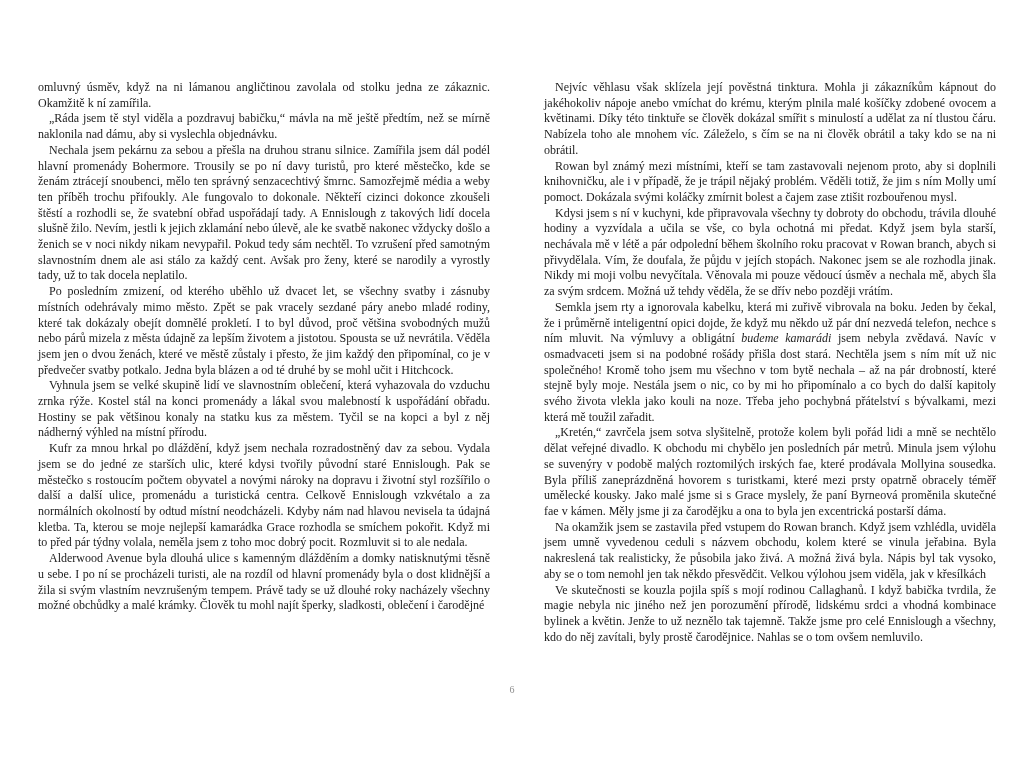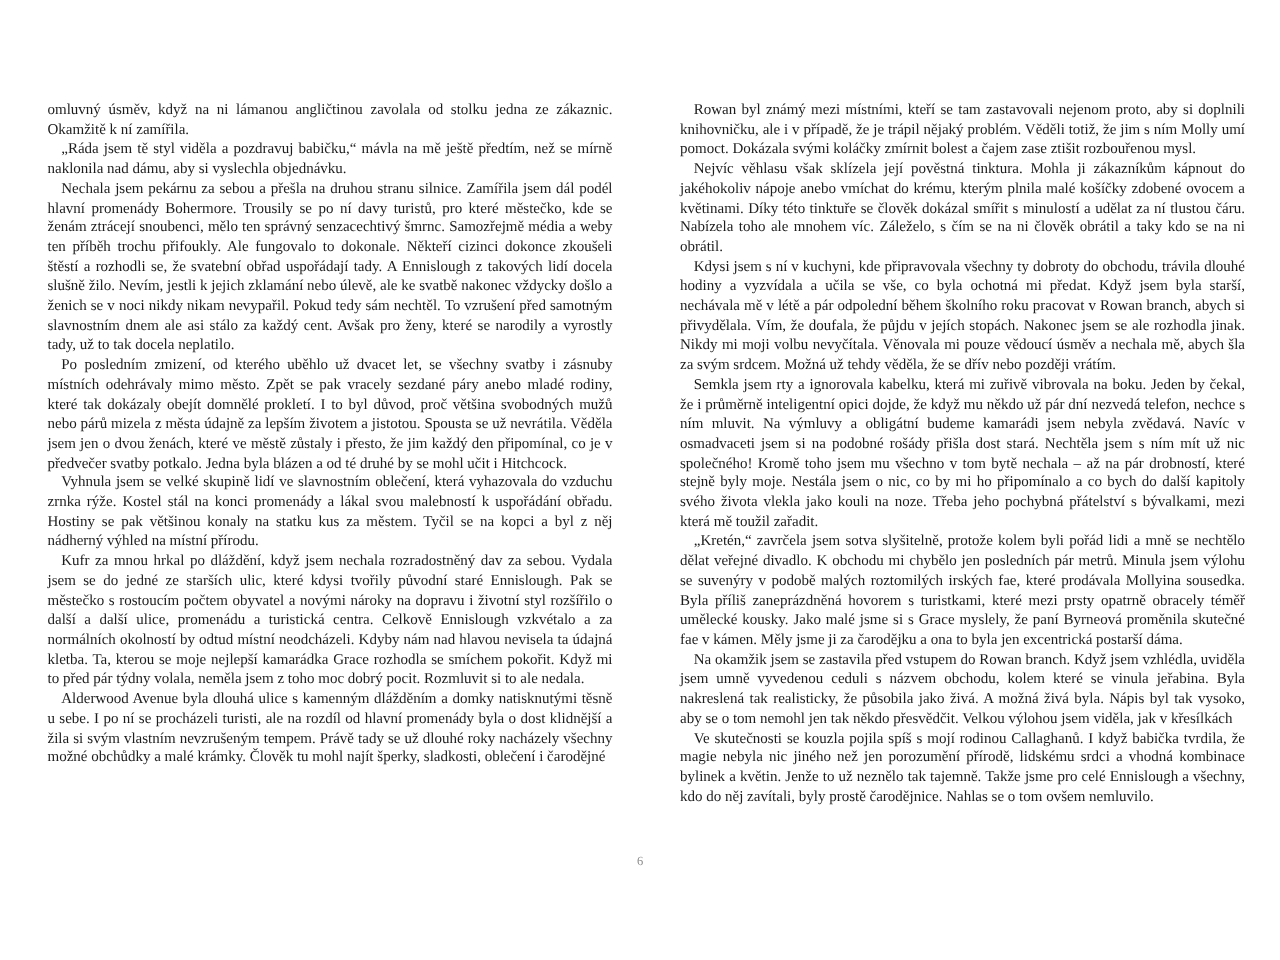--- a/index.html
+++ b/index.html
@@ -32,20 +32,21 @@
   }
   .column p {
     margin: 0;
     padding: 0;
     text-indent: 11px;
   }
   .column p.no-indent {
     text-indent: 0;
   }
   .it {
+    font-style: italic;
   }
   .page-number {
     position: absolute;
     top: 684px;
     left: 0;
     width: 1024px;
     text-align: center;
     font-size: 10px;
     color: #8d8d8d;
     font-family: "Liberation Serif", serif;
@@ -61,22 +62,22 @@
       <p class="no-indent">omluvný úsměv, když na ni lámanou angličtinou zavolala od stolku jedna ze zákaznic. Okamžitě k ní zamířila.</p>
       <p>„Ráda jsem tě styl viděla a pozdravuj babičku,“ mávla na mě ještě předtím, než se mírně naklonila nad dámu, aby si vyslechla objednávku.</p>
       <p>Nechala jsem pekárnu za sebou a přešla na druhou stranu silnice. Zamířila jsem dál podél hlavní promenády Bohermore. Trousily se po ní davy turistů, pro které městečko, kde se ženám ztrácejí snoubenci, mělo ten správný senzacechtivý šmrnc. Samozřejmě média a weby ten příběh trochu přifoukly. Ale fungovalo to dokonale. Někteří cizinci dokonce zkoušeli štěstí a rozhodli se, že svatební obřad uspořádají tady. A Ennislough z takových lidí docela slušně žilo. Nevím, jestli k jejich zklamání nebo úlevě, ale ke svatbě nakonec vždycky došlo a ženich se v noci nikdy nikam nevypařil. Pokud tedy sám nechtěl. To vzrušení před samotným slavnostním dnem ale asi stálo za každý cent. Avšak pro ženy, které se narodily a vyrostly tady, už to tak docela neplatilo.</p>
       <p>Po posledním zmizení, od kterého uběhlo už dvacet let, se všechny svatby i zásnuby místních odehrávaly mimo město. Zpět se pak vracely sezdané páry anebo mladé rodiny, které tak dokázaly obejít domnělé prokletí. I to byl důvod, proč většina svobodných mužů nebo párů mizela z města údajně za lepším životem a jistotou. Spousta se už nevrátila. Věděla jsem jen o dvou ženách, které ve městě zůstaly i přesto, že jim každý den připomínal, co je v předvečer svatby potkalo. Jedna byla blázen a od té druhé by se mohl učit i Hitchcock.</p>
       <p>Vyhnula jsem se velké skupině lidí ve slavnostním oblečení, která vyhazovala do vzduchu zrnka rýže. Kostel stál na konci promenády a lákal svou malebností k uspořádání obřadu. Hostiny se pak většinou konaly na statku kus za městem. Tyčil se na kopci a byl z něj nádherný výhled na místní přírodu.</p>
       <p>Kufr za mnou hrkal po dláždění, když jsem nechala rozradostněný dav za sebou. Vydala jsem se do jedné ze starších ulic, které kdysi tvořily původní staré Ennislough. Pak se městečko s rostoucím počtem obyvatel a novými nároky na dopravu i životní styl rozšířilo o další a další ulice, promenádu a turistická centra. Celkově Ennislough vzkvétalo a za normálních okolností by odtud místní neodcházeli. Kdyby nám nad hlavou nevisela ta údajná kletba. Ta, kterou se moje nejlepší kamarádka Grace rozhodla se smíchem pokořit. Když mi to před pár týdny volala, neměla jsem z toho moc dobrý pocit. Rozmluvit si to ale nedala.</p>
       <p>Alderwood Avenue byla dlouhá ulice s kamenným dlážděním a domky natisknutými těsně u sebe. I po ní se procházeli turisti, ale na rozdíl od hlavní promenády byla o dost klidnější a žila si svým vlastním nevzrušeným tempem. Právě tady se už dlouhé roky nacházely všechny možné obchůdky a malé krámky. Člověk tu mohl najít šperky, sladkosti, oblečení i čarodějné</p>
     </div>
 
     <div class="column">
+      <p>Nejvíc věhlasu však sklízela její pověstná tinktura. Mohla ji zákazníkům kápnout do jakéhokoliv nápoje anebo vmíchat do krému, kterým plnila malé košíčky zdobené ovocem a květinami. Díky této tinktuře se člověk dokázal smířit s minulostí a udělat za ní tlustou čáru. Nabízela toho ale mnohem víc. Záleželo, s čím se na ni člověk obrátil a taky kdo se na ni obrátil.</p>
       <p>Rowan byl známý mezi místními, kteří se tam zastavovali nejenom proto, aby si doplnili knihovničku, ale i v případě, že je trápil nějaký problém. Věděli totiž, že jim s ním Molly umí pomoct. Dokázala svými koláčky zmírnit bolest a čajem zase ztišit rozbouřenou mysl.</p>
-      <p>Nejvíc věhlasu však sklízela její pověstná tinktura. Mohla ji zákazníkům kápnout do jakéhokoliv nápoje anebo vmíchat do krému, kterým plnila malé košíčky zdobené ovocem a květinami. Díky této tinktuře se člověk dokázal smířit s minulostí a udělat za ní tlustou čáru. Nabízela toho ale mnohem víc. Záleželo, s čím se na ni člověk obrátil a taky kdo se na ni obrátil.</p>
       <p>Kdysi jsem s ní v kuchyni, kde připravovala všechny ty dobroty do obchodu, trávila dlouhé hodiny a vyzvídala a učila se vše, co byla ochotná mi předat. Když jsem byla starší, nechávala mě v létě a pár odpolední během školního roku pracovat v Rowan branch, abych si přivydělala. Vím, že doufala, že půjdu v jejích stopách. Nakonec jsem se ale rozhodla jinak. Nikdy mi moji volbu nevyčítala. Věnovala mi pouze vědoucí úsměv a nechala mě, abych šla za svým srdcem. Možná už tehdy věděla, že se dřív nebo později vrátím.</p>
       <p><span>Semkla jsem rty a ignorovala kabelku, která mi zuřivě vibrovala na boku. Jeden by čekal, že i průměrně inteligentní opici dojde, že když mu někdo už pár dní nezvedá telefon, nechce s ním mluvit. Na výmluvy a obligátní </span><span class="it">budeme kamarádi</span><span> jsem nebyla zvědavá. Navíc v osmadvaceti jsem si na podobné rošády přišla dost stará. Nechtěla jsem s ním mít už nic společného! Kromě toho jsem mu všechno v tom bytě nechala – až na pár drobností, které stejně byly moje. Nestála jsem o nic, co by mi ho připomínalo a co bych do další kapitoly svého života vlekla jako kouli na noze. Třeba jeho pochybná přátelství s bývalkami, mezi která mě toužil zařadit.</span></p>
       <p>„Kretén,“ zavrčela jsem sotva slyšitelně, protože kolem byli pořád lidi a mně se nechtělo dělat veřejné divadlo. K obchodu mi chybělo jen posledních pár metrů. Minula jsem výlohu se suvenýry v podobě malých roztomilých irských fae, které prodávala Mollyina sousedka. Byla příliš zaneprázdněná hovorem s turistkami, které mezi prsty opatrně obracely téměř umělecké kousky. Jako malé jsme si s Grace myslely, že paní Byrneová proměnila skutečné fae v kámen. Měly jsme ji za čarodějku a ona to byla jen excentrická postarší dáma.</p>
       <p>Na okamžik jsem se zastavila před vstupem do Rowan branch. Když jsem vzhlédla, uviděla jsem umně vyvedenou ceduli s názvem obchodu, kolem které se vinula jeřabina. Byla nakreslená tak realisticky, že působila jako živá. A možná živá byla. Nápis byl tak vysoko, aby se o tom nemohl jen tak někdo přesvědčit. Velkou výlohou jsem viděla, jak v křesílkách</p>
       <p>Ve skutečnosti se kouzla pojila spíš s mojí rodinou Callaghanů. I když babička tvrdila, že magie nebyla nic jiného než jen porozumění přírodě, lidskému srdci a vhodná kombinace bylinek a květin. Jenže to už neznělo tak tajemně. Takže jsme pro celé Ennislough a všechny, kdo do něj zavítali, byly prostě čarodějnice. Nahlas se o tom ovšem nemluvilo.</p>
     </div>
 
   </div>
 
   <div class="page-number">6</div>

